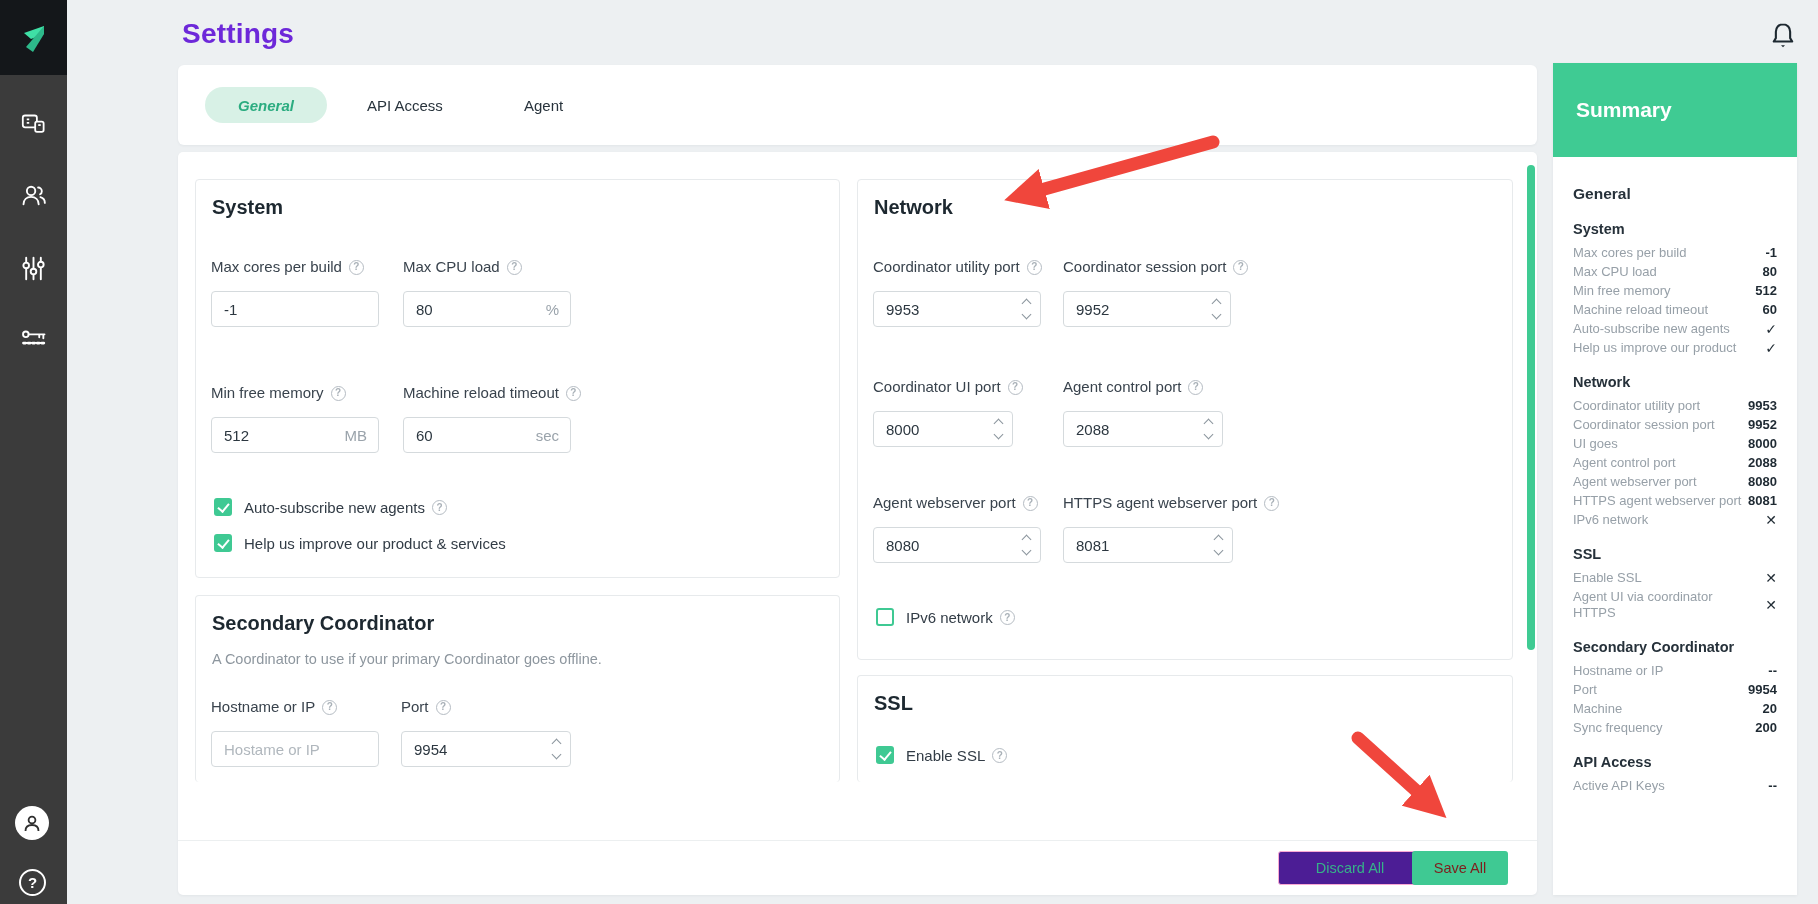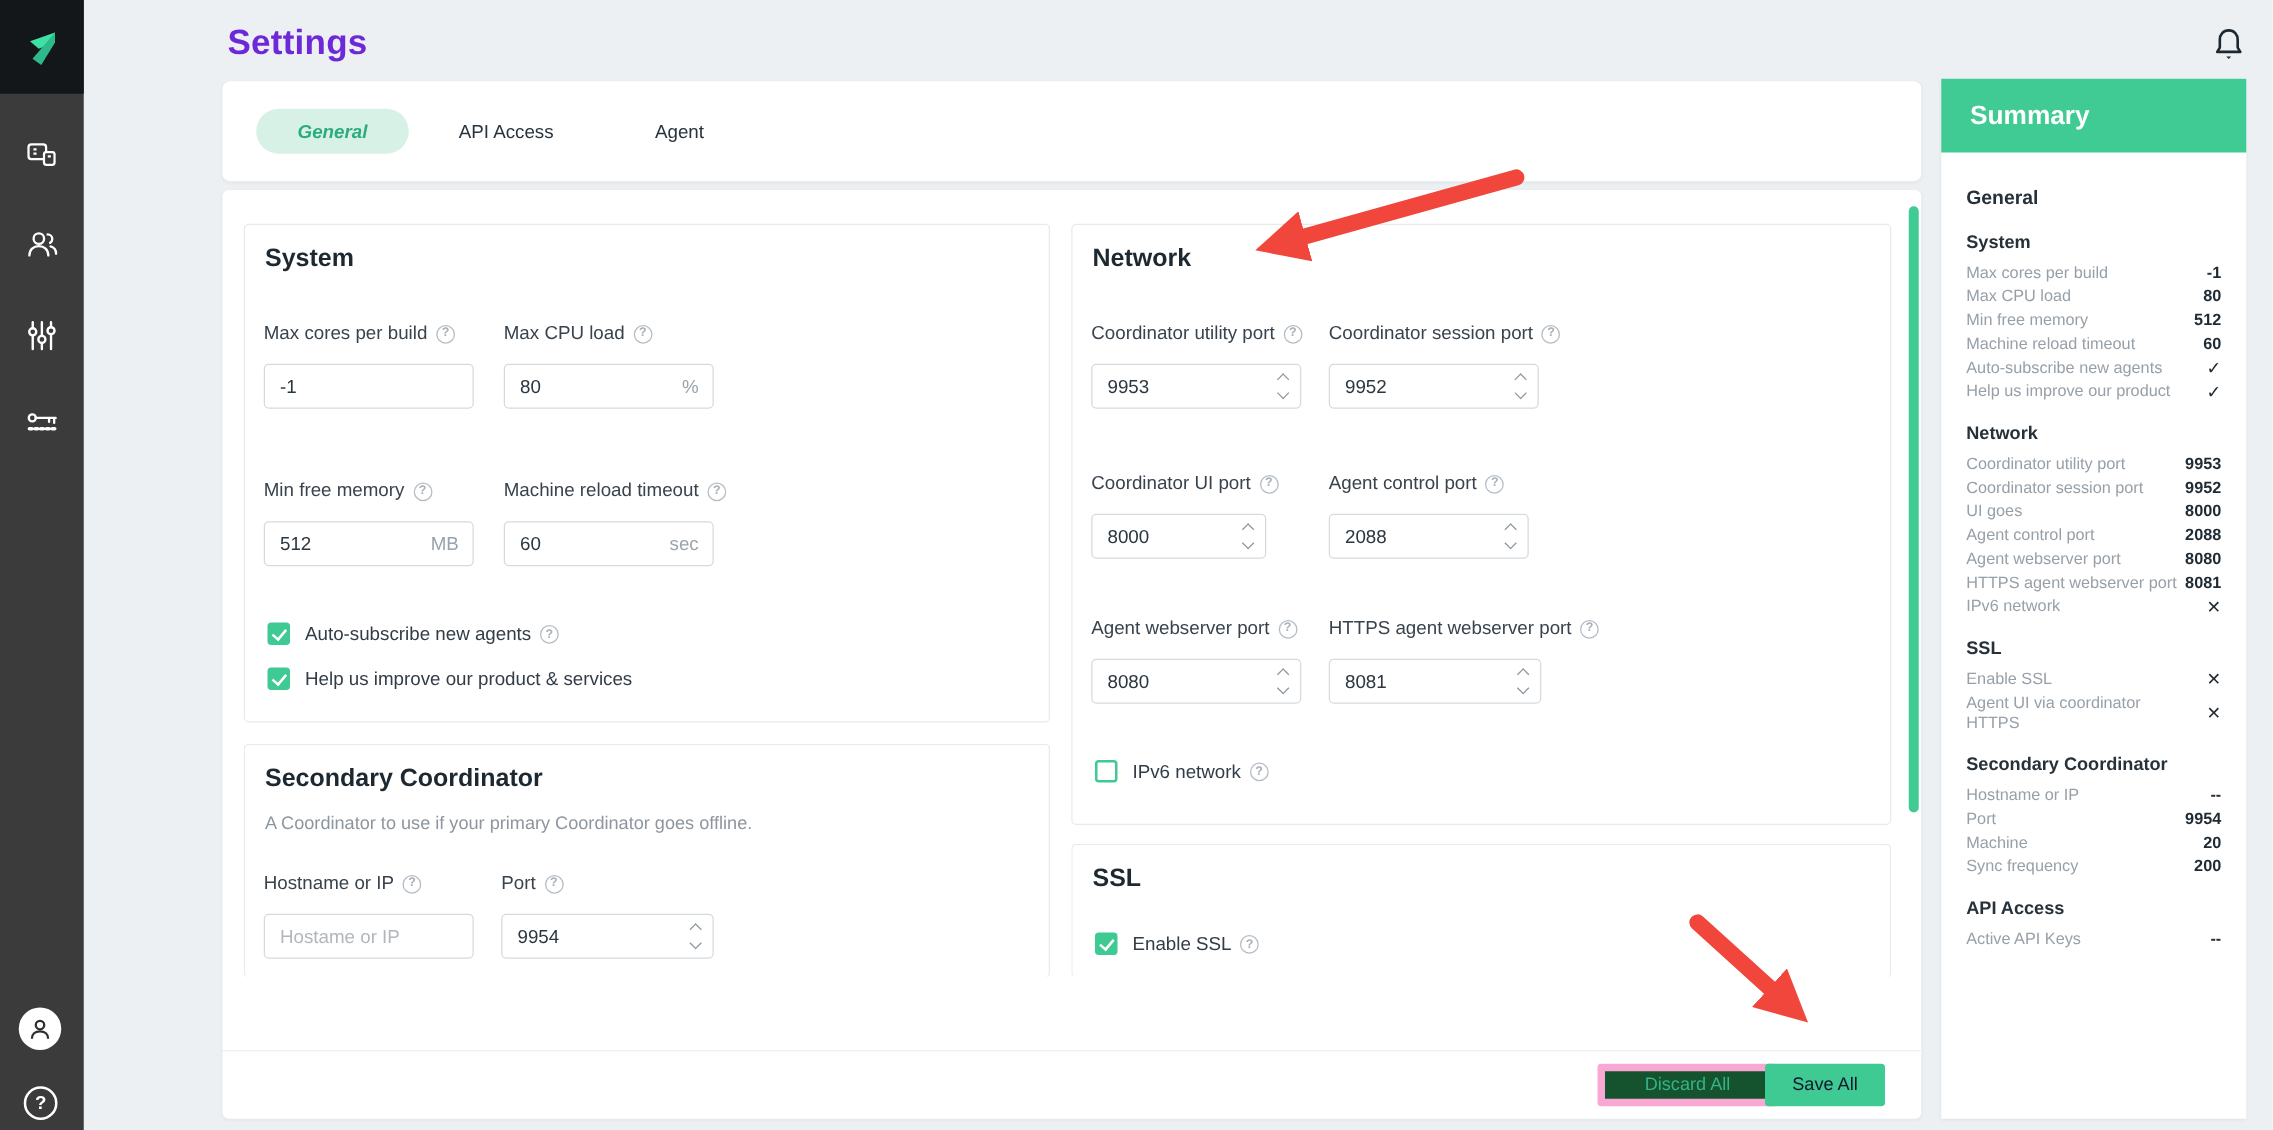--- a/index.html
+++ b/index.html
@@ -55,28 +55,28 @@
   .cb { width:18px; height:18px; border-radius:3px; position:relative; cursor:pointer; flex:0 0 auto; }
   .cb.on { background:#3fc993; }
   .cb.on::after { content:""; position:absolute; left:6px; top:2.5px; width:5px; height:9px;
     border-right:2px solid #fff; border-bottom:2px solid #fff; transform:rotate(40deg); }
   .cb.off { background:#fff; border:2px solid #3fc993; }
   .cb-label { font-size:15px; color:#323c46; margin-left:12px; white-space:nowrap; }
   
   .footer-line { position:absolute; left:0; top:688px; width:1359px; height:1px; background:#eceff0; }
   .btn { position:absolute; top:699px; height:34px; border-radius:3px; font-size:14.5px; display:flex; align-items:center;
     justify-content:center; cursor:pointer; font-family:inherit; }
-  .btn-discard { left:1100px; width:144px; background:#14532d; border:6px solid #f9a8d4; color:#36b289; }
-  .btn-save { left:1234px; width:96px; background:#3fc993; border:none; color:#0f172a; }
+  .btn-discard { left:1100px; width:144px; background:#4c1d95; border:1px solid #f9a8d4; color:#36b289; }
+  .btn-save { left:1234px; width:96px; background:#3fc993; border:none; color:#7f1d1d; }
   
   .scroll-thumb { position:absolute; left:1527px; top:165px; width:8px; height:485px; background:#3fcb93; border-radius:4px; cursor:pointer; }
   
   .summary { position:absolute; left:1553px; top:63px; width:244px; height:832px; background:#fff;
     box-shadow:0 1px 3px rgba(20,40,50,.06); }
-  .summary-head { height:59px; background:#3fcb93; display:flex; align-items:center; padding-left:23px; }
+  .summary-head { height:94px; background:#3fcb93; display:flex; align-items:center; padding-left:23px; }
   .summary-head span { color:#fff; font-size:21px; font-weight:700; }
   .summary-body { padding:0 20px; }
   .sum-top-heading { margin-top:28px; font-size:15.5px; font-weight:700; color:#26313a; }
   .sum-heading { margin-top:18px; margin-bottom:8px; font-size:14.5px; font-weight:700; color:#26313a; }
   .sum-row { display:flex; justify-content:space-between; align-items:center; line-height:16px; margin-bottom:3px; }
   .sum-row .lbl { font-size:13px; color:#97a0a8; max-width:172px; }
   .sum-row .val { font-size:13px; font-weight:700; color:#1f2a33; text-align:right; }
   .sum-row .mark { font-size:14px; font-weight:400; }
   
   .arrow-svg { position:absolute; pointer-events:none; }

